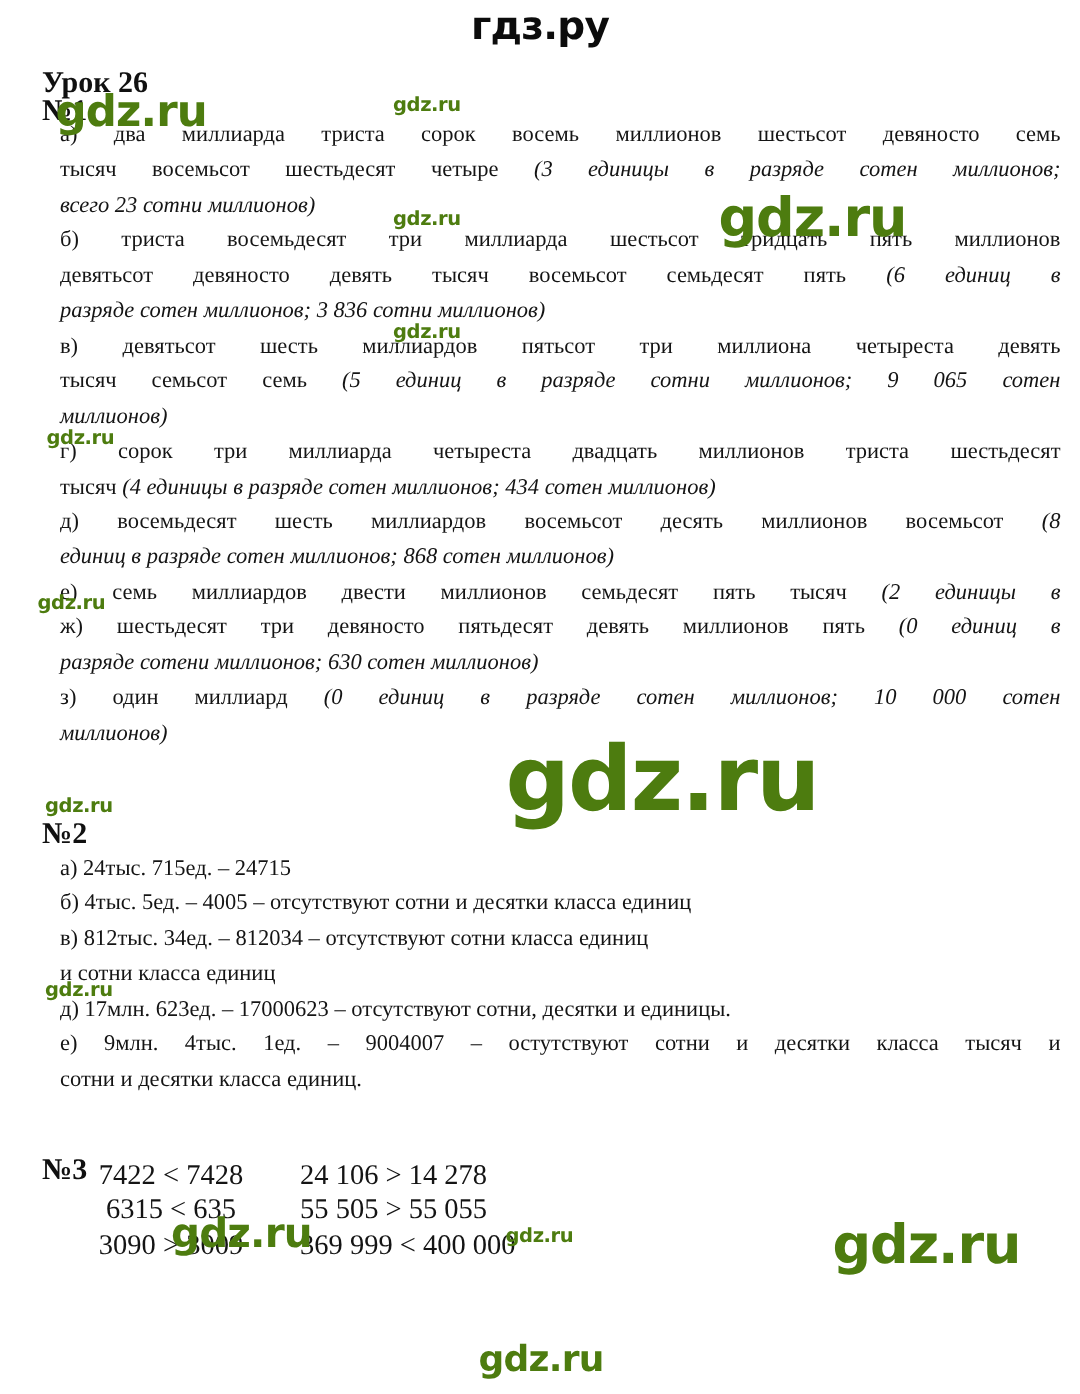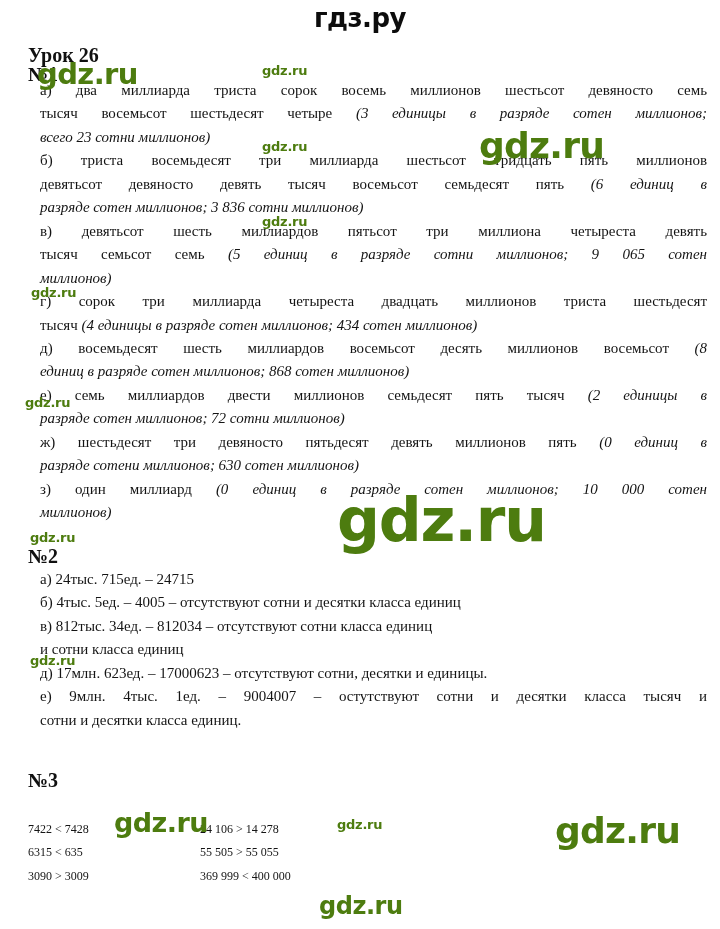--- a/index.html
+++ b/index.html
@@ -12,21 +12,21 @@
   #t-lesson{left:28px;top:44px;}
   #h-n1{left:28px;top:63px;}
   #h-n2{left:28px;top:545px;}
   #h-n3{left:28px;top:769px;}
   .textblock{position:absolute;left:40px;width:667px;font-size:15px;line-height:23.45px;}
   #n1-lines{top:79px;}
   #n2-lines{top:568px;}
   .line{min-height:23.45px;}
   .line.j{text-align:justify;text-align-last:justify;}
   .it{font-style:italic;}
-  #n3-rows{position:absolute;left:28px;top:818px;width:600px;font-size:12px;line-height:23.45px;}
+  #n3-rows{position:absolute;left:28px;top:772px;width:600px;font-size:19px;line-height:23.45px;text-align:center;}
   .num-row{display:flex;}
   .cl{width:172px;flex:0 0 172px;}
   .wm{position:absolute;font-family:"DejaVu Sans","Liberation Sans",sans-serif;
       font-weight:bold;color:#4d7c0f;letter-spacing:-0.02em;line-height:1;white-space:nowrap;}
   #wm1{left:37px;top:60px;font-size:29px;}
   #wm2{left:262px;top:64px;font-size:13px;}
   #wm3{left:262px;top:140px;font-size:13px;}
   #wm4{left:479px;top:128px;font-size:36px;}
   #wm5{left:262px;top:215px;font-size:13px;}
   #wm6{left:31px;top:286px;font-size:13px;}
@@ -57,21 +57,20 @@
       <div class="line j"><span>девятьсот девяносто девять тысяч восемьсот семьдесят пять </span><span class="it">(6 единиц в</span></div>
       <div class="line"><span class="it">разряде сотен миллионов; 3 836 сотни миллионов)</span></div>
       <div class="line j"><span>в) девятьсот шесть миллиардов пятьсот три миллиона четыреста девять</span></div>
       <div class="line j"><span>тысяч семьсот семь </span><span class="it">(5 единиц в разряде сотни миллионов; 9 065 сотен</span></div>
       <div class="line"><span class="it">миллионов)</span></div>
       <div class="line j"><span>г) сорок три миллиарда четыреста двадцать миллионов триста шестьдесят</span></div>
       <div class="line"><span>тысяч </span><span class="it">(4 единицы в разряде сотен миллионов; 434 сотен миллионов)</span></div>
       <div class="line j"><span>д) восемьдесят шесть миллиардов восемьсот десять миллионов восемьсот </span><span class="it">(8</span></div>
       <div class="line"><span class="it">единиц в разряде сотен миллионов; 868 сотен миллионов)</span></div>
       <div class="line j"><span>е) семь миллиардов двести миллионов семьдесят пять тысяч </span><span class="it">(2 единицы в</span></div>
-      <div class="line"><span class="it">разряде сотен миллионов; 72 сотни миллионов)</span></div>
       <div class="line j"><span>ж) шестьдесят три девяносто пятьдесят девять миллионов пять </span><span class="it">(0 единиц в</span></div>
       <div class="line"><span class="it">разряде сотени миллионов; 630 сотен миллионов)</span></div>
       <div class="line j"><span>з) один миллиард </span><span class="it">(0 единиц в разряде сотен миллионов; 10 000 сотен</span></div>
       <div class="line"><span class="it">миллионов)</span></div>
     </div>
 
   <div class="heading" id="h-n2">№2</div>
   <div class="textblock" id="n2-lines">
       <div class="line"><span>а) 24тыс. 715ед. – 24715</span></div>
       <div class="line"><span>б) 4тыс. 5ед. – 4005 – отсутствуют сотни и десятки класса единиц</span></div>

